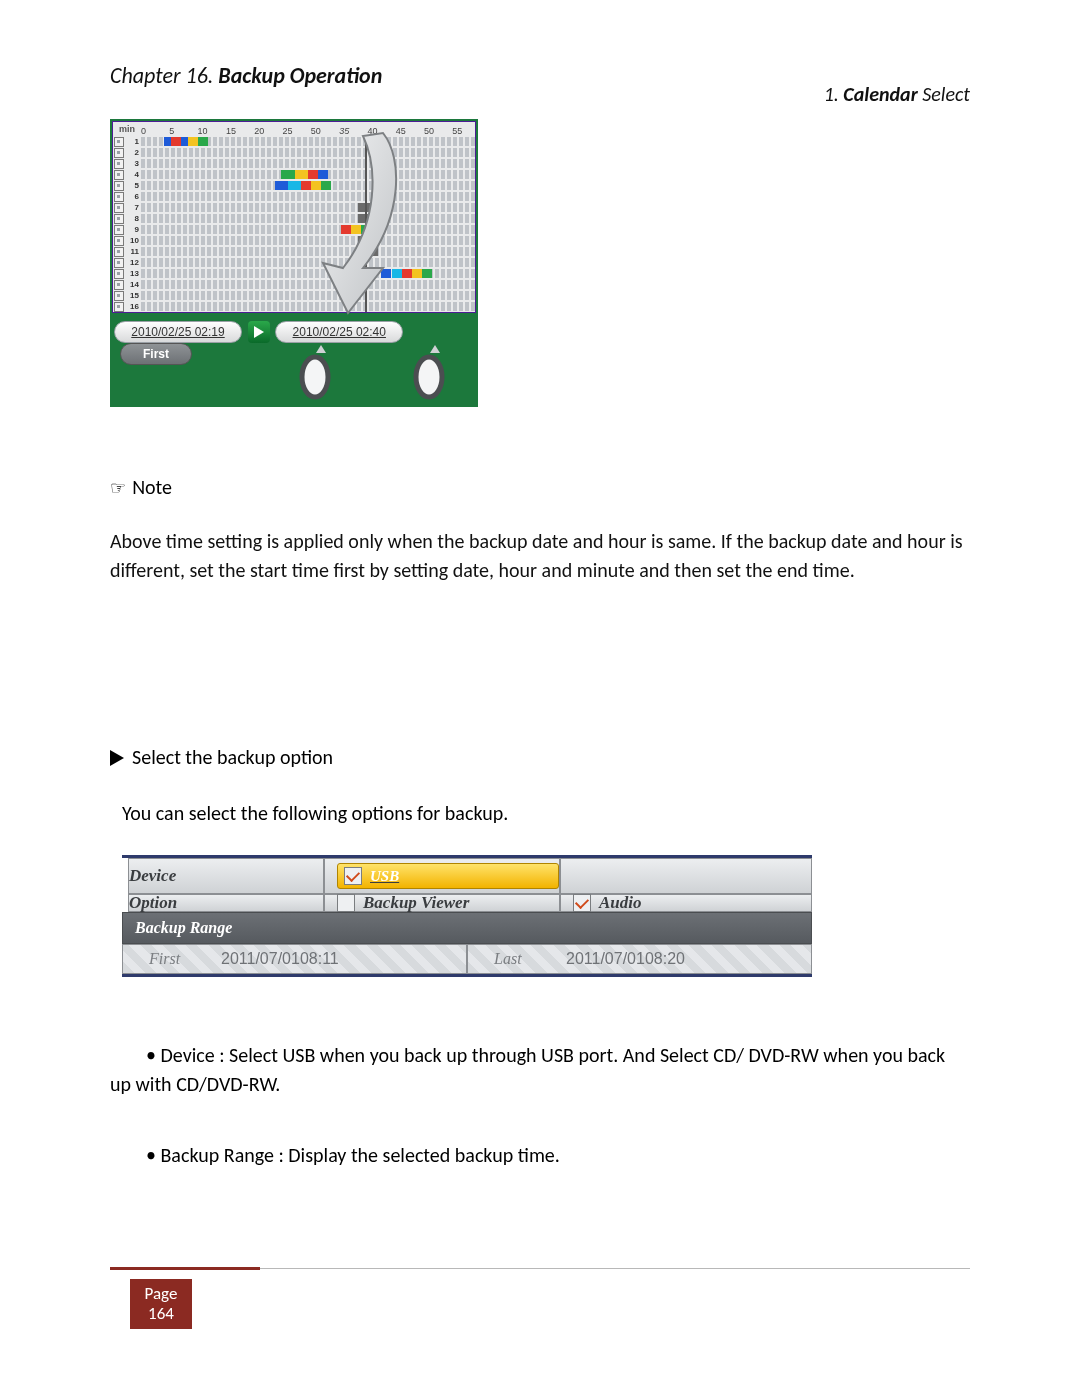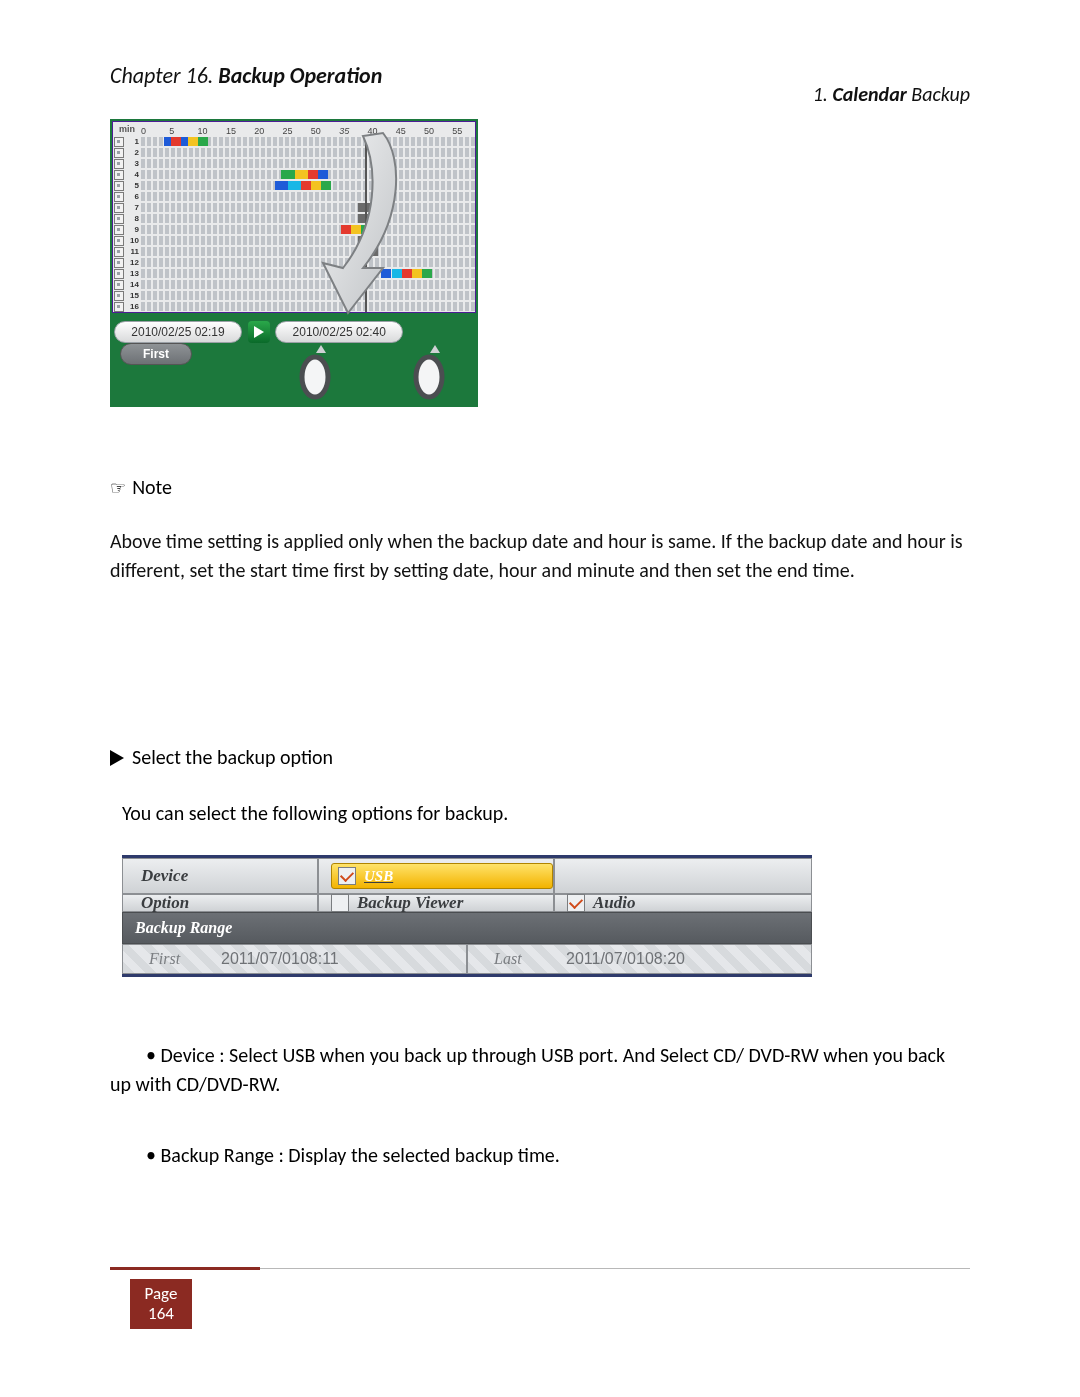--- a/index.html
+++ b/index.html
@@ -25,41 +25,41 @@
   .seg{position:absolute;top:0;height:9px;}
   .c-blue{background:#1e5bd8;}
   .c-cyan{background:#18b7e6;}
   .c-red{background:#e43a2e;}
   .c-yel{background:#f3c321;}
   .c-grn{background:#2aa84a;}
   .c-dk{background:#6a6a6a;}
   .tl-playhead{position:absolute;top:0;bottom:0;width:2px;background:#555;}
   .shot1-bottom{background:#1c783c;padding:6px 4px 0 4px;height:86px;position:relative;}
   .pill{display:inline-flex;align-items:center;justify-content:center;height:22px;border-radius:11px;background:linear-gradient(#fefefe,#d9dadb);border:1px solid #9aa0a6;font:12px Arial;color:#333;box-sizing:border-box;}
-  .pill.dt{width:128px;}
+  .pill.dt{width:128px;text-decoration:underline;}
   .play-btn{display:inline-flex;align-items:center;justify-content:center;width:22px;height:22px;border-radius:4px;background:linear-gradient(#2aa84a,#0a6a2a);margin:0 2px;vertical-align:top;}
   .play-btn svg{display:block;}
   .next-btn{width:72px;background:linear-gradient(#8f9396,#6d7175);color:#fff;font-weight:bold;border:1px solid #555;}
   .marker-tri{position:absolute;width:0;height:0;border-left:5px solid transparent;border-right:5px solid transparent;border-bottom:8px solid #cfd2d5;}
   .ring{position:absolute;width:38px;height:48px;}
   .ring svg{display:block;}
   .arrow-svg{position:absolute;pointer-events:none;}
   
   .para{font-size:20px;line-height:1.45;color:#111;}
   .note-line{margin-top:68px;font-size:20px;}
   .note-sym{font-size:18px;margin-right:6px;}
   .sect{margin-top:160px;font-size:20px;}
   .tri{display:inline-block;width:0;height:0;border-top:8px solid transparent;border-bottom:8px solid transparent;border-left:14px solid #000;margin-right:8px;vertical-align:-2px;}
   .sub{margin-top:32px;margin-left:12px;font-size:20px;}
   
   .shot2{margin:30px 0 0 12px;width:690px;border-top:3px solid #2e3a6b;border-bottom:3px solid #2e3a6b;}
   .s2row{display:flex;align-items:stretch;}
   .s2cell{box-sizing:border-box;border:1px solid #8c8f93;display:flex;align-items:center;font:italic bold 17px Georgia,serif;color:#3a3d40;}
   .s2h{background:linear-gradient(#eceef0,#cfd2d5);}
-  .s2lab{width:196px;padding-left:18px;}
+  .s2lab{width:196px;margin-left:6px;}
   .s2val{flex:1;padding-left:12px;}
   .usb-pill{background:linear-gradient(#ffe36a,#f3b300);border:1px solid #b08400;border-radius:3px;height:24px;width:216px;display:flex;align-items:center;padding-left:6px;}
   .chk{display:inline-flex;align-items:center;justify-content:center;width:16px;height:16px;border:1px solid #7a7d80;background:#eef0f2;margin-right:8px;}
   .chk.checked::before{content:"";width:10px;height:6px;border-left:2px solid #d04a1a;border-bottom:2px solid #d04a1a;transform:rotate(-45deg);margin-top:-3px;}
   .s2band{background:linear-gradient(#6c7075,#565a5f);height:30px;display:flex;align-items:center;padding-left:12px;font:italic bold 16px Georgia,serif;color:#fff;border:1px solid #4a4d50;}
   .s2time{background:repeating-linear-gradient(45deg,#d7dadd 0 8px,#e5e7ea 8px 16px);}
   .s2time .lab{width:72px;color:#7b7e82;font:italic 16px Georgia,serif;padding-left:26px;}
   .s2time .val{font:16px Arial;color:#6f7276;}
   .bullets{margin-top:64px;font-size:20px;line-height:1.45;}
   .bullets p{margin:0 0 42px 0;}
@@ -72,21 +72,21 @@
 </style>
 </head>
 <body>
 
 <div class="page">
 
   <div class="hdr-left">
     <span>Chapter 16. </span><b>Backup Operation</b>
   </div>
   <div class="hdr-right">
-    <span>1. </span><b>Calendar</b><span> Backup</span>
+    <span>1. </span><b>Calendar</b><span> Select</span>
   </div>
 
   <div class="shot1">
     <div class="shot1-top">
       <div class="tl-panel" style="position:relative;">
         <div class="tl-ruler">
           <div class="min">min</div>
           <div class="tick" id="ruler-ticks">
               <span style="left: 0%;">0</span>
               <span style="left: 8.47458%;">5</span>

